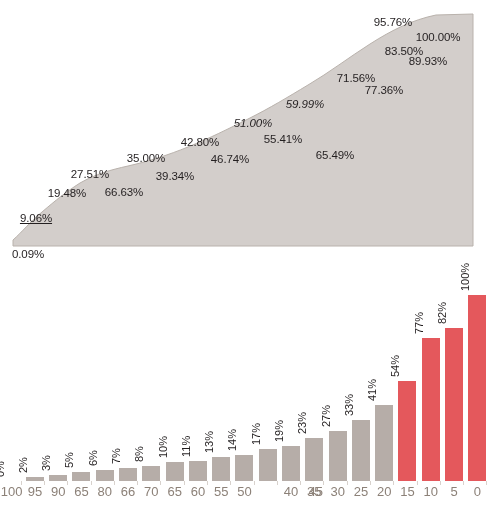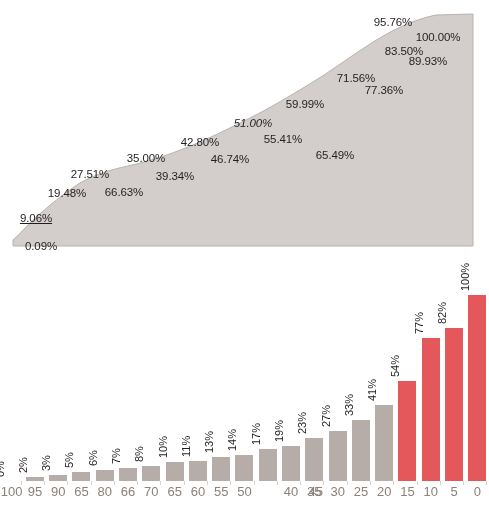--- a/index.html
+++ b/index.html
@@ -119,32 +119,32 @@
                C 96,174 110,170 128,166
                C 150,161 168,155 188,147
                C 210,138 228,129 248,119
                C 270,108 288,97 308,85
                C 330,72 348,58 370,44
                C 392,30 412,20 436,15
                L473,14
                L473,246 Z"></path>
     </svg>
     <div id="area-labels">
-        <div class="area-label" style="left: 28px; top: 240px; padding-left: 26px;">0.09%</div>
+        <div class="area-label" style="left: 28px; top: 248px;">0.09%</div>
         <div class="area-label" style="left: 36px; top: 212px; text-decoration: underline;">9.06%</div>
         <div class="area-label" style="left: 67px; top: 187px;">19.48%</div>
         <div class="area-label" style="left: 90px; top: 168px;">27.51%</div>
         <div class="area-label" style="left: 124px; top: 186px;">66.63%</div>
         <div class="area-label" style="left: 146px; top: 152px;">35.00%</div>
         <div class="area-label" style="left: 175px; top: 170px;">39.34%</div>
         <div class="area-label" style="left: 200px; top: 136px;">42.80%</div>
         <div class="area-label" style="left: 230px; top: 153px;">46.74%</div>
         <div class="area-label" style="left: 253px; top: 117px; font-style: italic;">51.00%</div>
         <div class="area-label" style="left: 283px; top: 133px;">55.41%</div>
-        <div class="area-label" style="left: 305px; top: 98px;">59.99%</div>
+        <div class="area-label" style="left: 305px; top: 98px; font-style: italic;">59.99%</div>
         <div class="area-label" style="left: 335px; top: 110px; margin-top: 39px;">65.49%</div>
         <div class="area-label" style="left: 356px; top: 72px;">71.56%</div>
         <div class="area-label" style="left: 384px; top: 84px;">77.36%</div>
         <div class="area-label" style="left: 404px; top: 45px;">83.50%</div>
         <div class="area-label" style="left: 428px; top: 55px;">89.93%</div>
         <div class="area-label" style="left: 393px; top: 16px;">95.76%</div>
         <div class="area-label" style="left: 438px; top: 31px;">100.00%</div>
       </div>
   </div>
 

